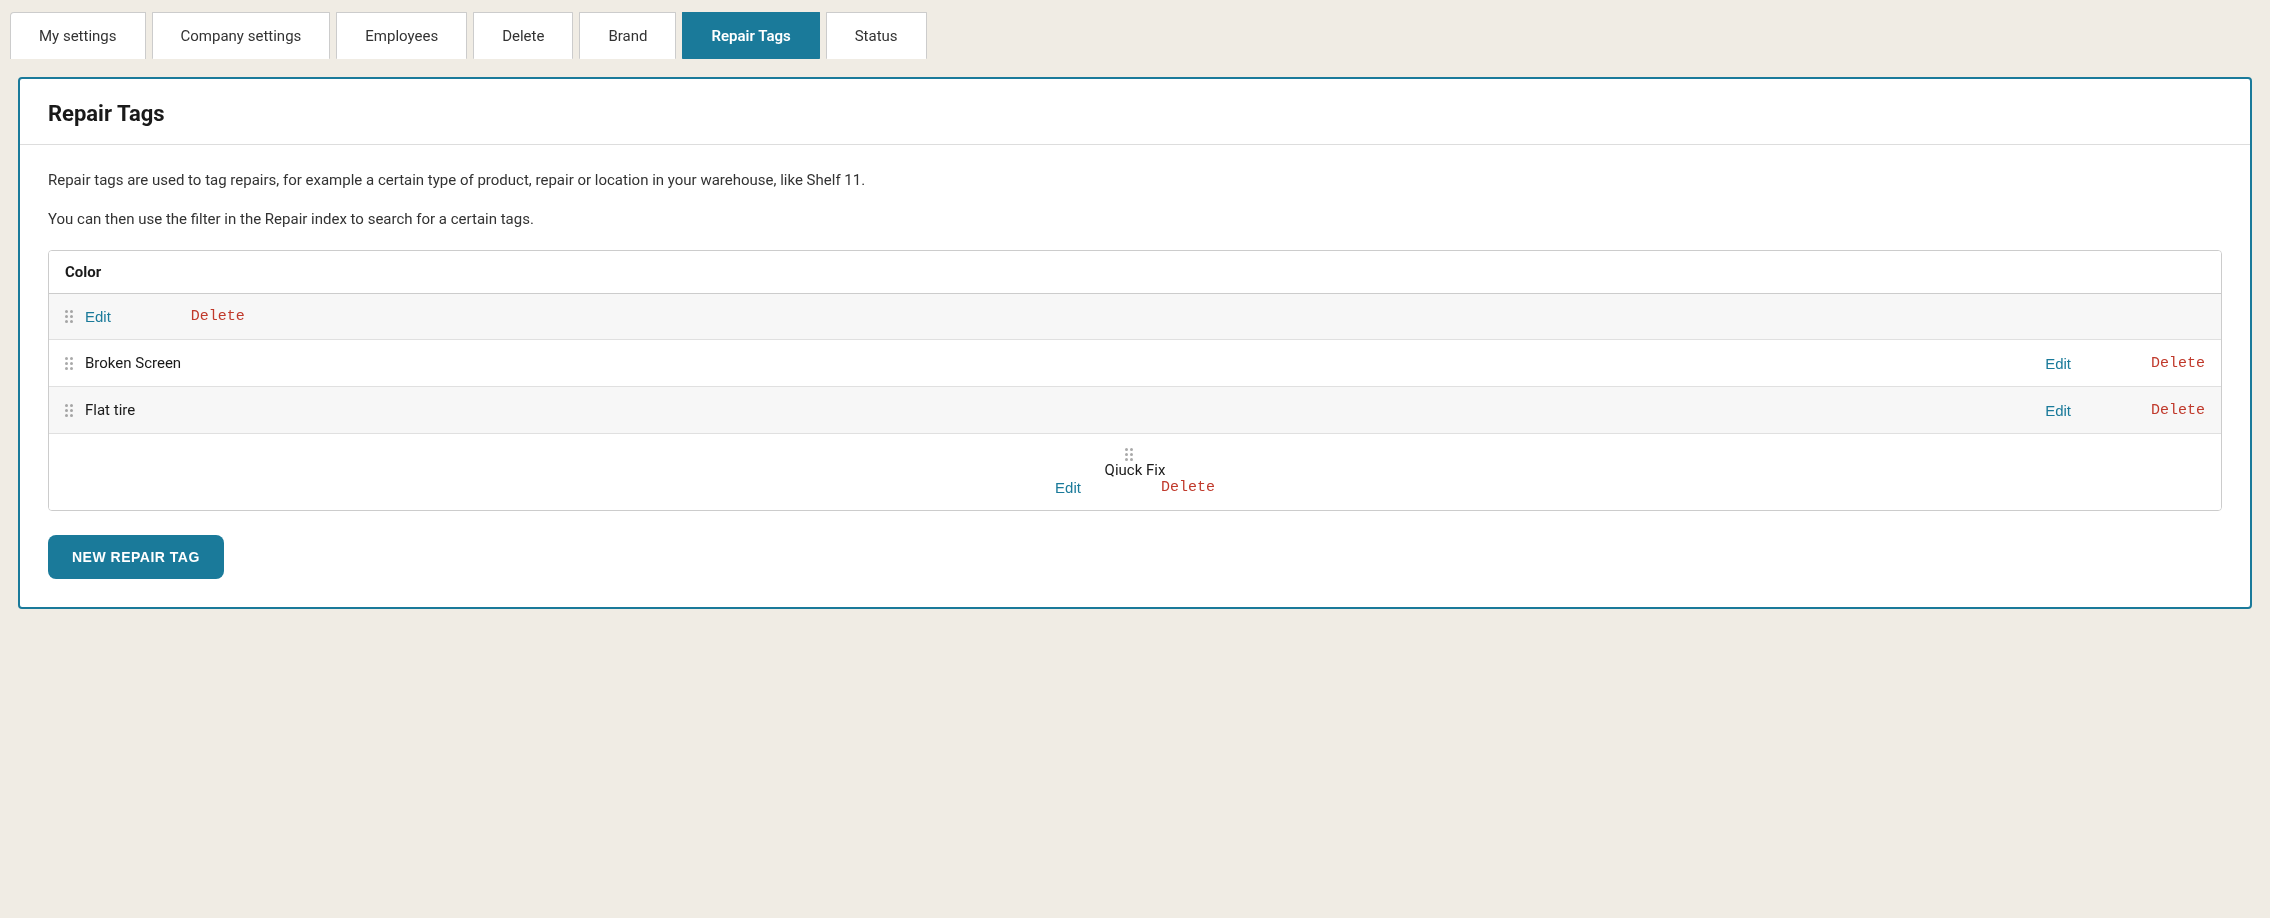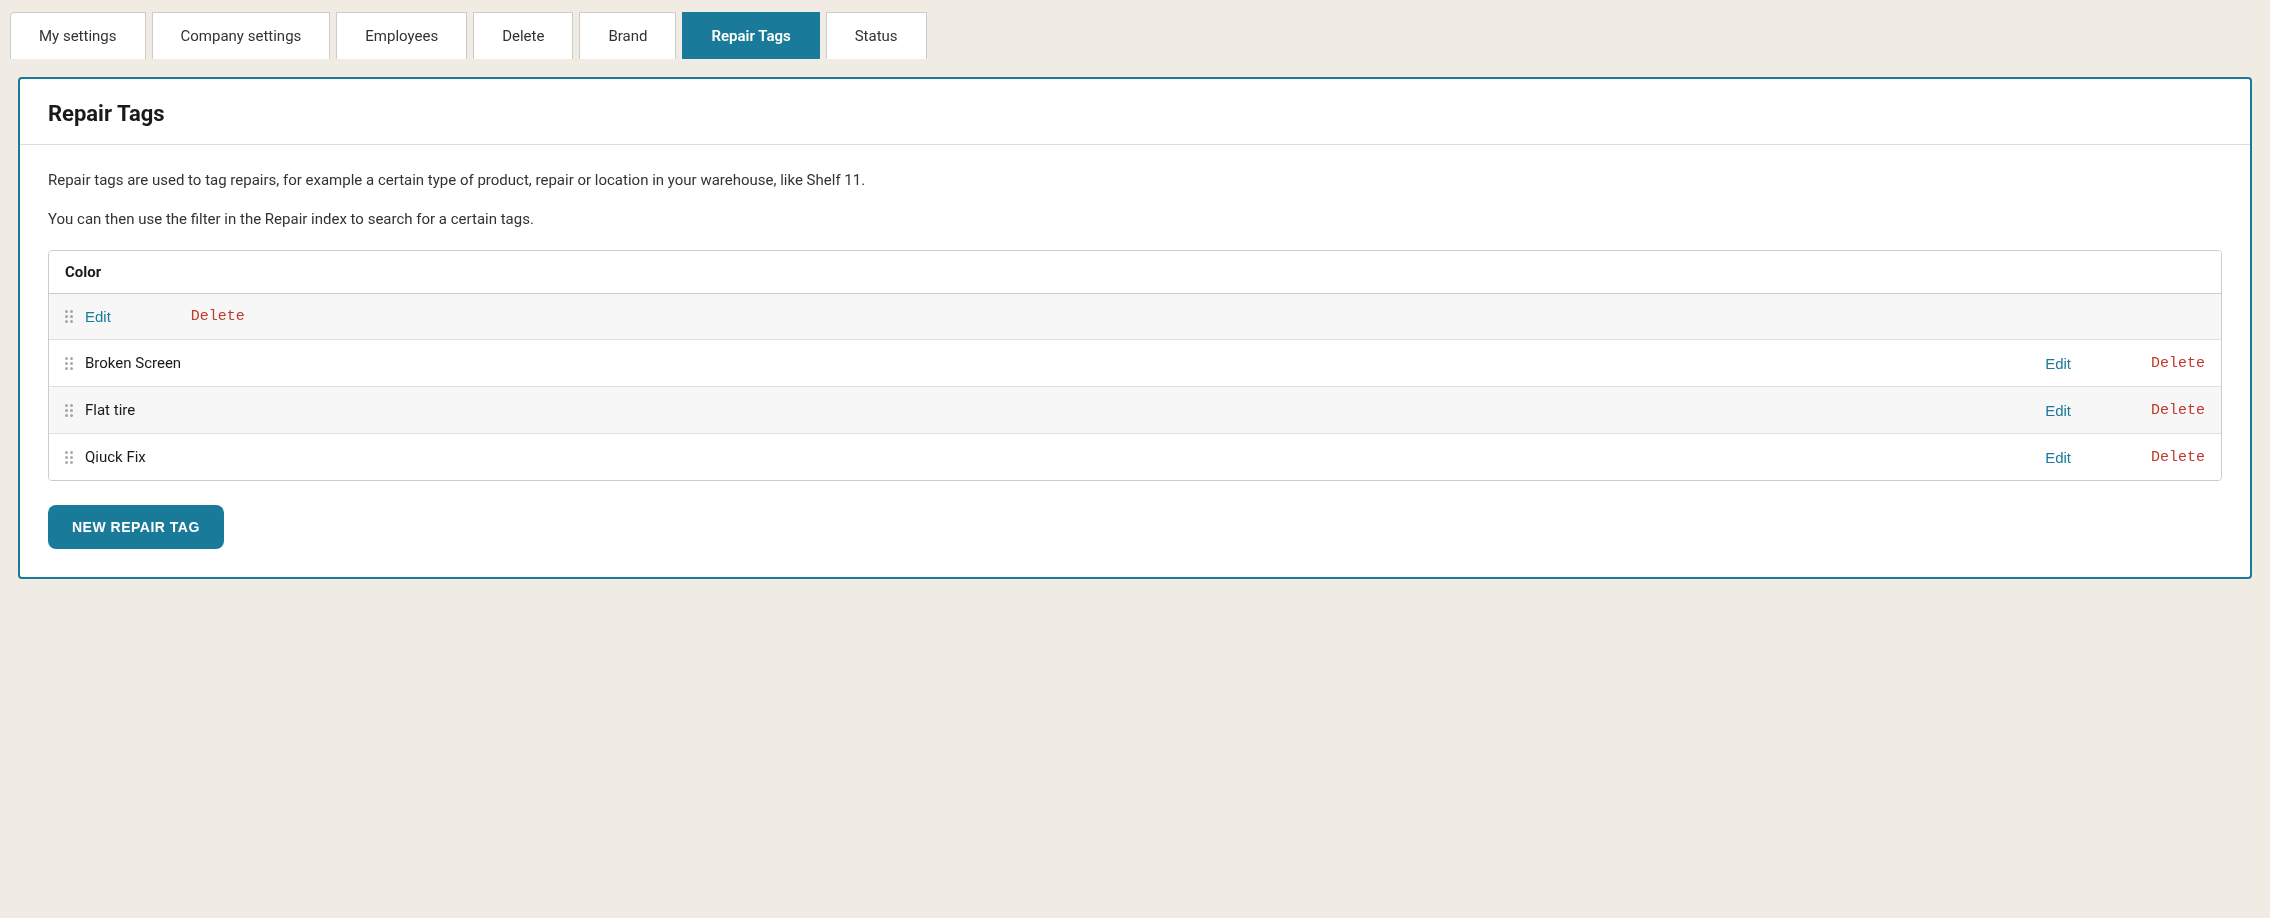--- a/index.html
+++ b/index.html
@@ -100,20 +100,21 @@
     .table-row {
       display: flex;
       align-items: center;
       padding: 14px 16px;
       border-bottom: 1px solid #e0e0e0;
       background-color: #f7f7f7;
     }
 
     .table-row:last-child {
       border-bottom: none;
+      flex-direction: column;
     }
 
     .table-row:nth-child(even) {
       background-color: #fff;
     }
 
     .drag-handle {
       display: flex;
       flex-direction: column;
       gap: 2px;

